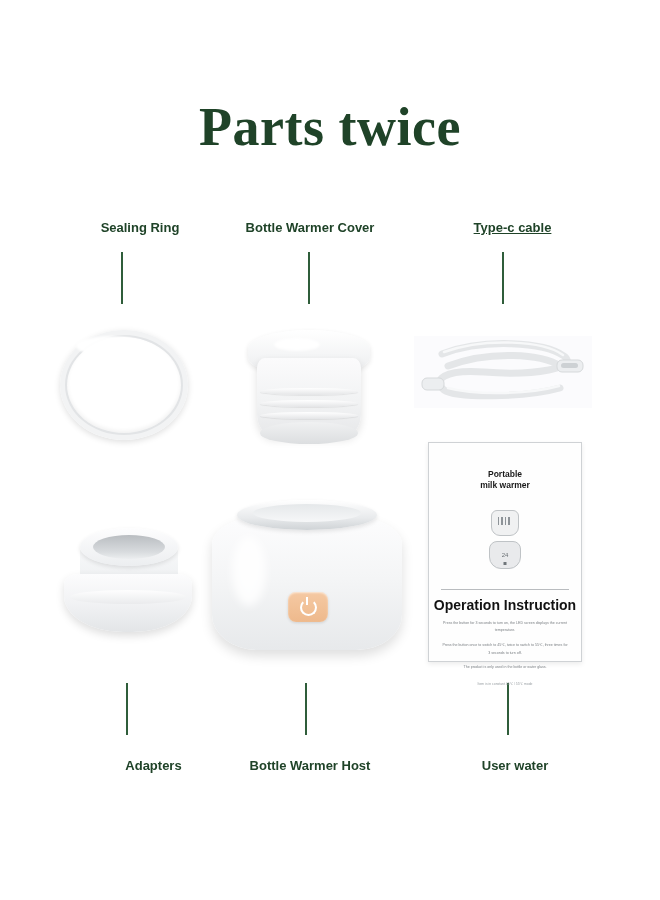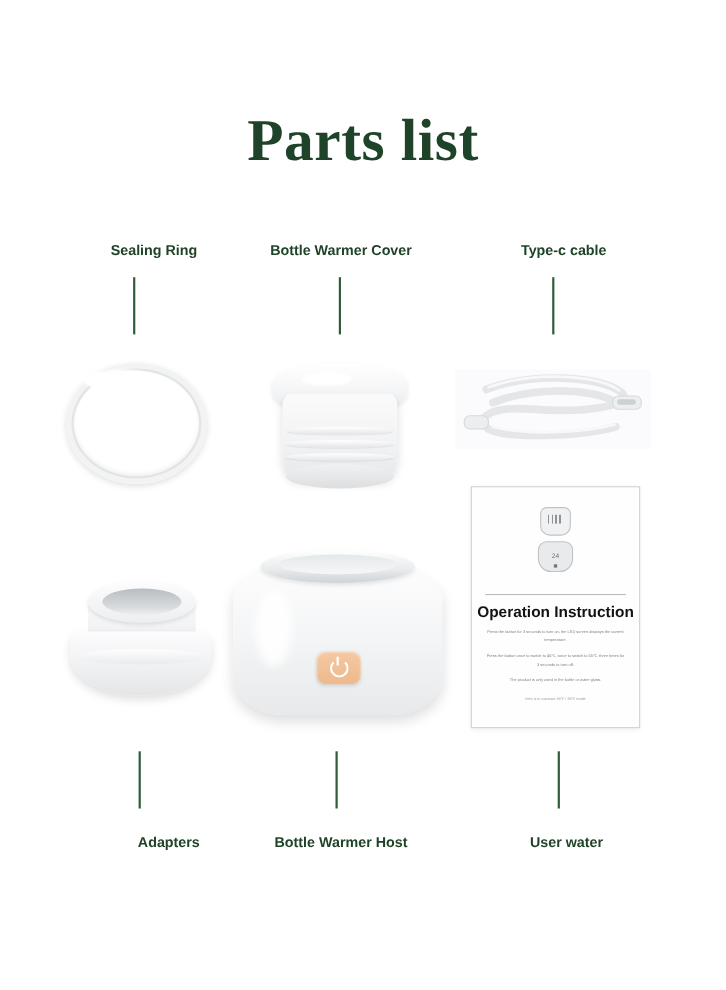--- a/index.html
+++ b/index.html
@@ -33,21 +33,21 @@
   .label {
     position: absolute;
     font-size: 13px;
     font-weight: bold;
     color: #1f4328;
     white-space: nowrap;
     text-align: center;
   }
   .lbl-sealing     { top: 220px; left: 50px;  width: 180px; }
   .lbl-cover       { top: 220px; left: 205px; width: 210px; }
-  .lbl-cable       { top: 220px; left: 425px; width: 175px; }
+  .lbl-cable       { top: 220px; left: 425px; width: 175px; text-decoration: underline; }
   .lbl-adapters    { top: 758px; left: 56px;  width: 195px; }
   .lbl-host        { top: 758px; left: 205px; width: 210px; }
   .lbl-manual      { top: 758px; left: 430px; width: 170px; }
 
   
   .leader {
     position: absolute;
     width: 2px;
     background: #2f5d3a;
   }
@@ -338,21 +338,21 @@
   .manual .m-foot {
     margin-top: 9px;
     text-align: center;
     font-size: 3.4px;
     color: #9aa0a4;
   }
 </style>
 </head>
 <body>
 
-<div class="title">Parts list</div>
+<div class="title">Parts twice</div>
 
 <div class="label lbl-sealing">Sealing Ring</div>
 <div class="label lbl-cover">Bottle Warmer Cover</div>
 <div class="label lbl-cable">Type-c cable</div>
 
 <div class="label lbl-adapters">Adapters</div>
 <div class="label lbl-host">Bottle Warmer Host</div>
 <div class="label lbl-manual">User water</div>
 
 <div class="leader ln-sealing"></div>
@@ -406,20 +406,24 @@
   <div class="host-body"></div>
   <div class="host-body-hi"></div>
   <div class="host-lid"></div>
   <div class="host-lid-inner"></div>
   <div class="power-btn">
     <span class="power-glyph"></span>
   </div>
 </div>
 
 <div class="part manual">
+  <div class="m-title">
+    <div>Portable</div>
+    <div>milk warmer</div>
+  </div>
   <div class="m-figs">
     <div class="m-fig-a"></div>
     <div class="m-fig-b">
       <span>24</span>
       <span class="dot"></span>
     </div>
   </div>
   <div class="m-sep"></div>
   <div class="m-sub">Operation Instruction</div>
   <div class="m-body">Press the button for 3 seconds to turn on, the LED screen displays the current temperature.</div>

